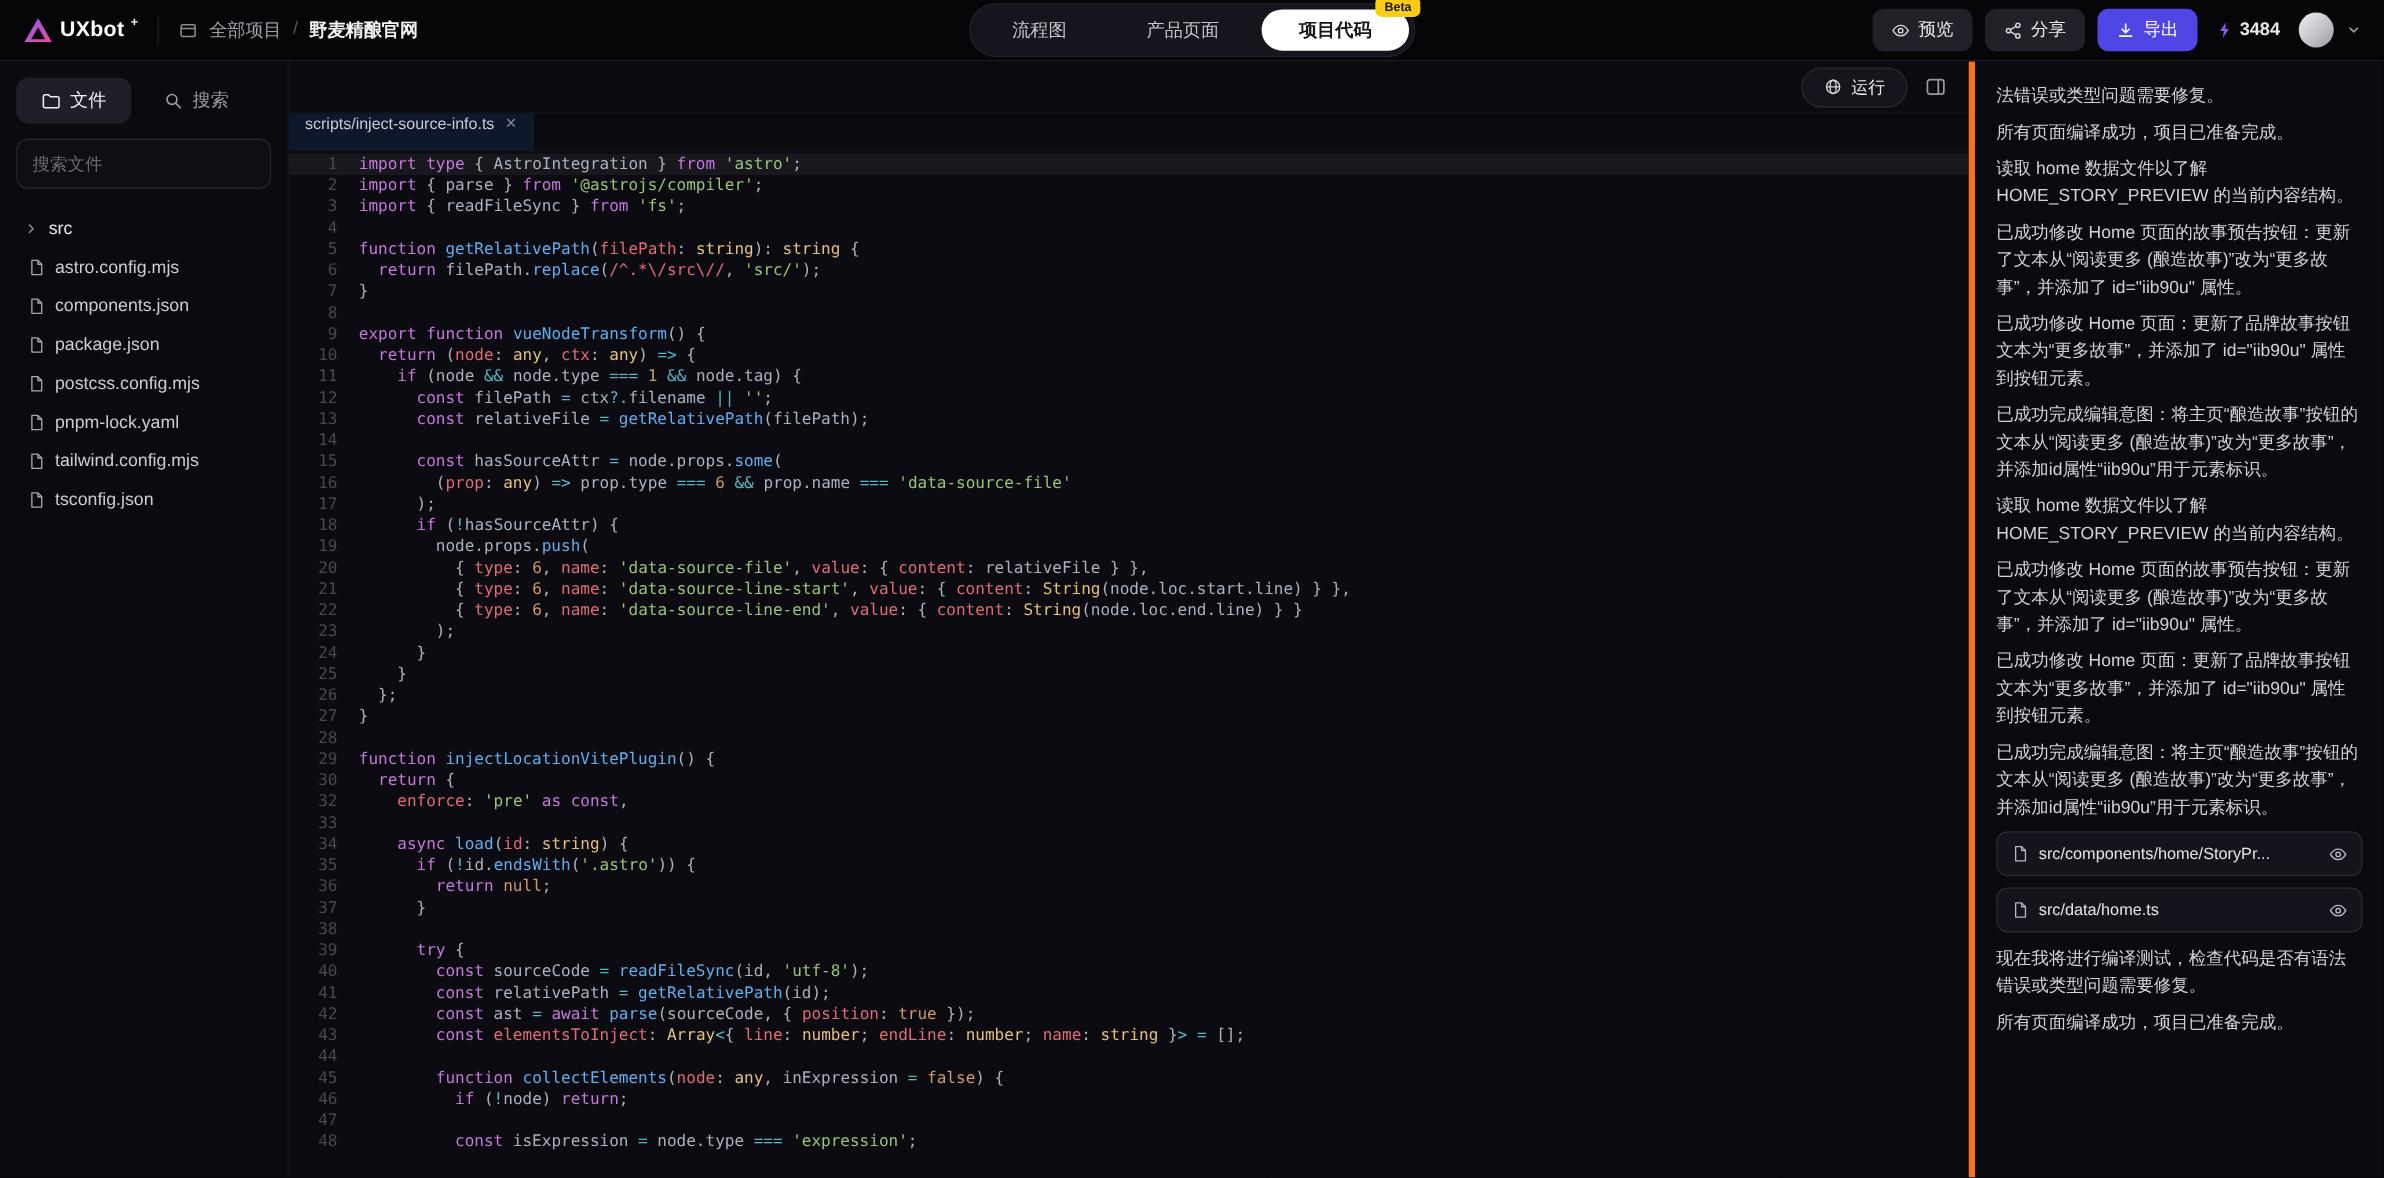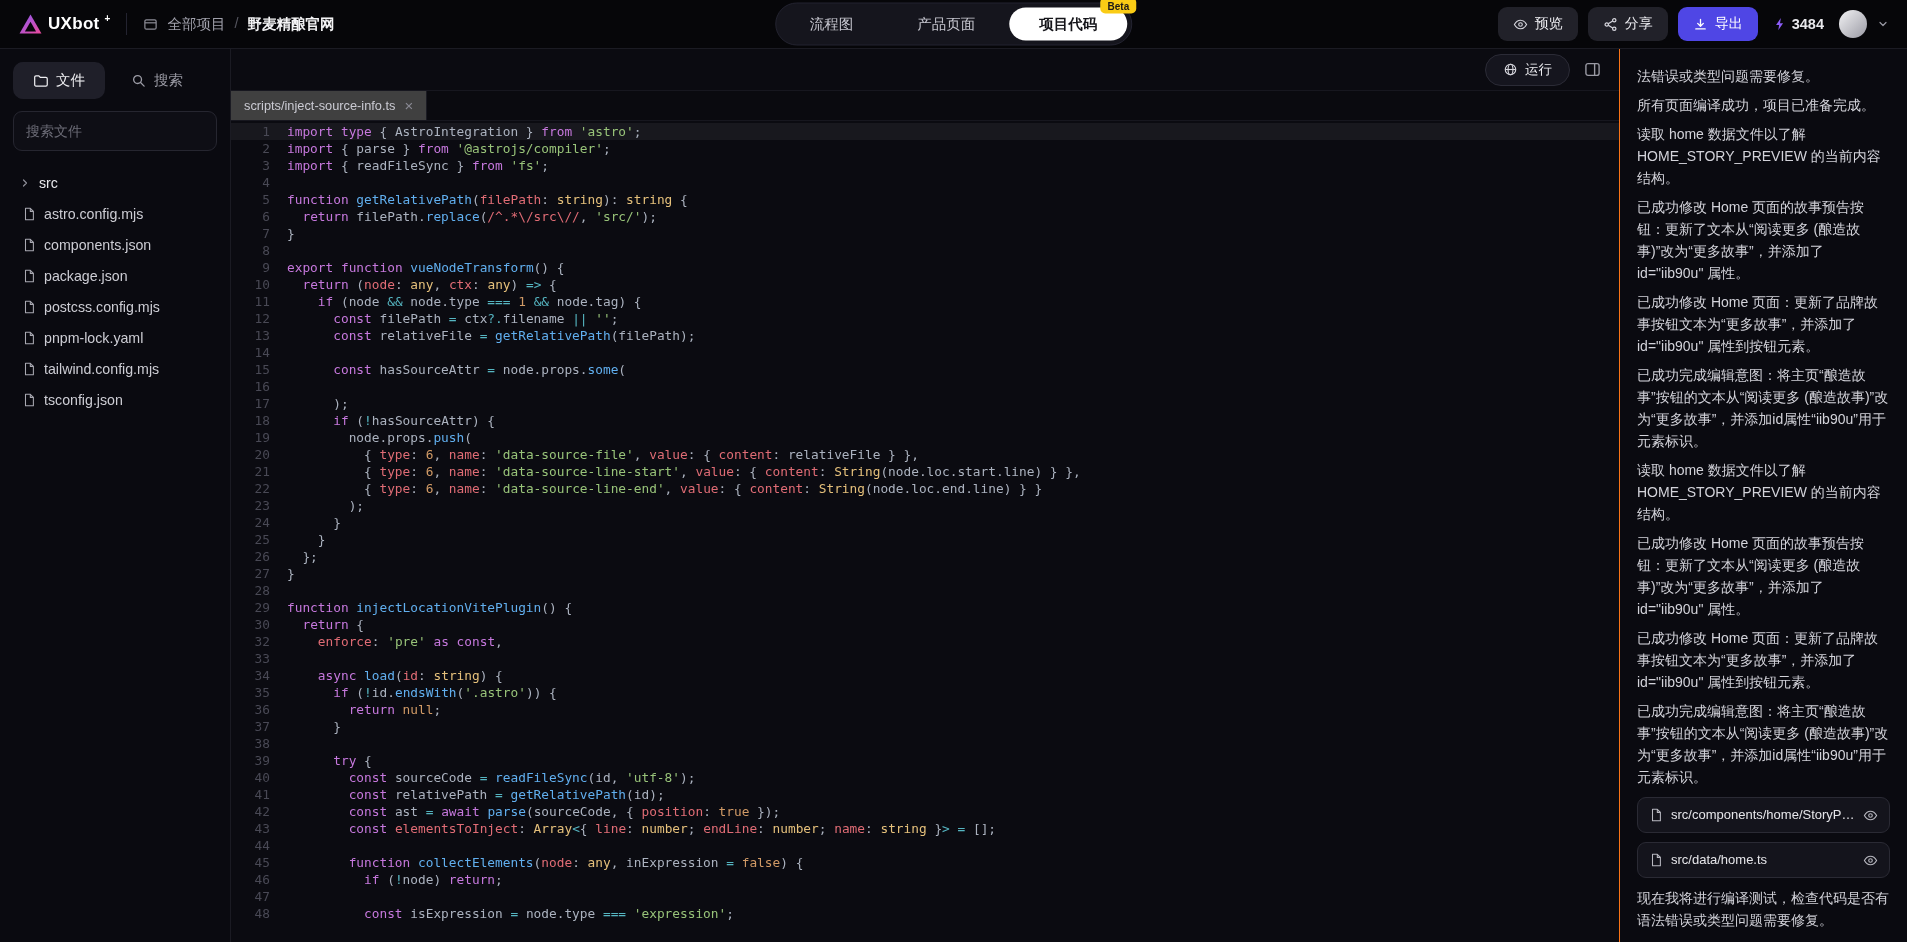--- a/index.html
+++ b/index.html
@@ -52,40 +52,40 @@
   .tree-row.file{padding-left:9px}
   .tree-row.file .t-label{color:#cdcdd4}
 
   
   .editor{flex:1;min-width:0;display:flex;flex-direction:column;background:#0b0b11}
   .editor-header{height:42px;flex:none;display:flex;align-items:center;justify-content:flex-end;gap:12px;padding:0 16px;border-bottom:1px solid #17171f}
   .run-btn{display:flex;align-items:center;gap:7px;background:#15151e;border:1px solid #2b2b36;color:#ececf0;border-radius:999px;padding:6px 17px;font-size:13.5px}
   .run-btn .i{color:#d6d6dd}
   .icon-btn{background:none;border:0;color:#9a9aa4;display:flex;padding:2px}
   .tabstrip{height:30px;flex:none;display:flex;background:#0a0a0f;border-bottom:1px solid #17171f}
-  .etab{display:flex;align-items:center;gap:9px;padding:0 13px;background:#404040;border-right:1px solid #1b1b23;font-size:12.8px;color:#cbcbd3;cursor:pointer}
+  .etab{display:flex;align-items:flex-start;gap:9px;padding:0 13px;background:#0f172a;border-right:1px solid #1b1b23;font-size:12.8px;color:#cbcbd3;cursor:pointer}
   .etab .close{color:#8a8a94;font-size:15px;line-height:1;cursor:pointer}
   .code-area{flex:1;overflow:hidden;padding-top:2px;font-family:"DejaVu Sans Mono","Liberation Mono",monospace;font-size:12.8px;line-height:17px}
   .code-line{display:flex;white-space:pre}
   .code-line.active{background:rgba(255,255,255,.055)}
   .ln{flex:none;width:56px;text-align:right;padding-right:17px;color:#494955;user-select:none}
   .lc{color:#abb2bf}
   .tk-kw{color:#c678dd}
   .tk-str{color:#98c379}
   .tk-fn{color:#61afef}
   .tk-key{color:#e06c75}
   .tk-cls{color:#e5c07b}
   .tk-typ{color:#e5c07b}
   .tk-lit{color:#d19a66}
   .tk-num{color:#d19a66}
   .tk-op{color:#56b6c2}
   .tk-rgx{color:#e06c75}
 
   
-  .chat{width:288px;flex:none;background:#0a0a10;border-left:1px solid #f97316;padding:16px 17px;overflow:hidden;font-size:14px;line-height:22px}
+  .chat{width:332px;flex:none;background:#0a0a10;border-left:5px solid #f97316;padding:16px 17px;overflow:hidden;font-size:14px;line-height:22px}
   .chat-msg{color:#d3d3da;margin:0 0 7px}
   .chip{display:flex;align-items:center;gap:8px;height:36px;background:#14141c;border:1px solid #2a2a34;border-radius:9px;padding:0 11px;margin:9px 0;font-size:13px;color:#e6e6ea;cursor:pointer}
   .chip .i{color:#b9b9c1}
   .chip-label{overflow:hidden;text-overflow:ellipsis;white-space:nowrap;flex:1}
   .chip-eye{color:#8a8a94}
 </style>
 </head>
 <body>
 
 <div class="app">
@@ -306,21 +306,21 @@
           <div class="code-line"><span class="ln">6</span><span class="lc">  <span class="tk-kw">return</span> filePath.<span class="tk-fn">replace</span>(<span class="tk-rgx">/^.*\/src\//</span>, <span class="tk-str">'src/'</span>);</span></div>
           <div class="code-line"><span class="ln">7</span><span class="lc">}</span></div>
           <div class="code-line"><span class="ln">8</span><span class="lc"></span></div>
           <div class="code-line"><span class="ln">9</span><span class="lc"><span class="tk-kw">export</span> <span class="tk-kw">function</span> <span class="tk-fn">vueNodeTransform</span>() {</span></div>
           <div class="code-line"><span class="ln">10</span><span class="lc">  <span class="tk-kw">return</span> (<span class="tk-key">node</span>: <span class="tk-typ">any</span>, <span class="tk-key">ctx</span>: <span class="tk-typ">any</span>) <span class="tk-op">=&gt;</span> {</span></div>
           <div class="code-line"><span class="ln">11</span><span class="lc">    <span class="tk-kw">if</span> (node <span class="tk-op">&amp;&amp;</span> node.type <span class="tk-op">===</span> <span class="tk-num">1</span> <span class="tk-op">&amp;&amp;</span> node.tag) {</span></div>
           <div class="code-line"><span class="ln">12</span><span class="lc">      <span class="tk-kw">const</span> filePath <span class="tk-op">=</span> ctx<span class="tk-op">?.</span>filename <span class="tk-op">||</span> <span class="tk-str">''</span>;</span></div>
           <div class="code-line"><span class="ln">13</span><span class="lc">      <span class="tk-kw">const</span> relativeFile <span class="tk-op">=</span> <span class="tk-fn">getRelativePath</span>(filePath);</span></div>
           <div class="code-line"><span class="ln">14</span><span class="lc"></span></div>
           <div class="code-line"><span class="ln">15</span><span class="lc">      <span class="tk-kw">const</span> hasSourceAttr <span class="tk-op">=</span> node.props.<span class="tk-fn">some</span>(</span></div>
-          <div class="code-line"><span class="ln">16</span></div>
+          <div class="code-line"><span class="ln">16</span><span class="lc">        (<span class="tk-key">prop</span>: <span class="tk-typ">any</span>) <span class="tk-op">=&gt;</span> prop.type <span class="tk-op">===</span> <span class="tk-num">6</span> <span class="tk-op">&amp;&amp;</span> prop.name <span class="tk-op">===</span> <span class="tk-str">'data-source-file'</span></span></div>
           <div class="code-line"><span class="ln">17</span><span class="lc">      );</span></div>
           <div class="code-line"><span class="ln">18</span><span class="lc">      <span class="tk-kw">if</span> (<span class="tk-op">!</span>hasSourceAttr) {</span></div>
           <div class="code-line"><span class="ln">19</span><span class="lc">        node.props.<span class="tk-fn">push</span>(</span></div>
           <div class="code-line"><span class="ln">20</span><span class="lc">          { <span class="tk-key">type</span>: <span class="tk-num">6</span>, <span class="tk-key">name</span>: <span class="tk-str">'data-source-file'</span>, <span class="tk-key">value</span>: { <span class="tk-key">content</span>: relativeFile } },</span></div>
           <div class="code-line"><span class="ln">21</span><span class="lc">          { <span class="tk-key">type</span>: <span class="tk-num">6</span>, <span class="tk-key">name</span>: <span class="tk-str">'data-source-line-start'</span>, <span class="tk-key">value</span>: { <span class="tk-key">content</span>: <span class="tk-cls">String</span>(node.loc.start.line) } },</span></div>
           <div class="code-line"><span class="ln">22</span><span class="lc">          { <span class="tk-key">type</span>: <span class="tk-num">6</span>, <span class="tk-key">name</span>: <span class="tk-str">'data-source-line-end'</span>, <span class="tk-key">value</span>: { <span class="tk-key">content</span>: <span class="tk-cls">String</span>(node.loc.end.line) } }</span></div>
           <div class="code-line"><span class="ln">23</span><span class="lc">        );</span></div>
           <div class="code-line"><span class="ln">24</span><span class="lc">      }</span></div>
           <div class="code-line"><span class="ln">25</span><span class="lc">    }</span></div>
           <div class="code-line"><span class="ln">26</span><span class="lc">  };</span></div>

